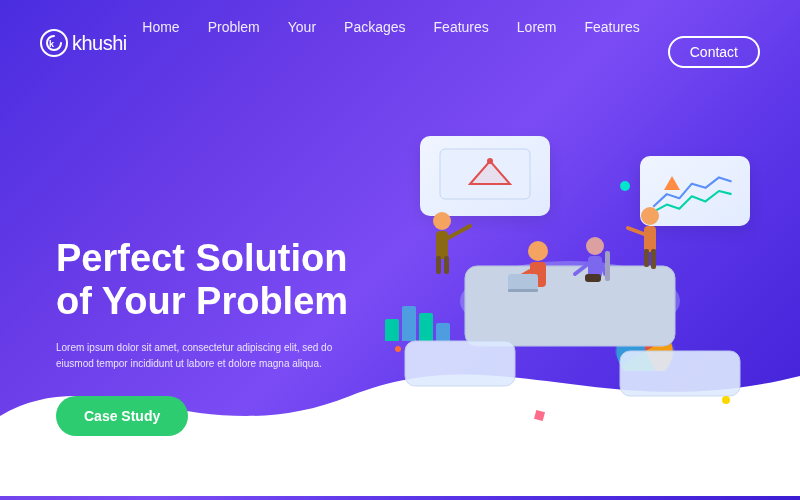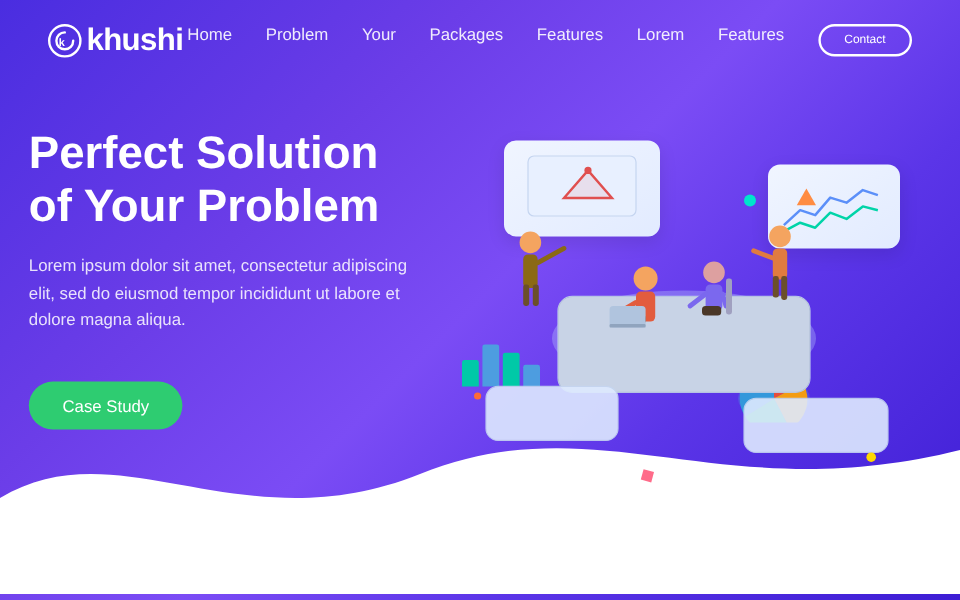--- a/index.html
+++ b/index.html
@@ -43,22 +43,22 @@
       display: flex;
       align-items: center;
       justify-content: center;
       color: white;
       font-size: 14px;
       font-weight: bold;
     }
 
     .logo-text {
       color: white;
-      font-size: 26px;
-      font-weight: 700;
+      font-size: 20px;
+      font-weight: 400;
       letter-spacing: -0.5px;
     }
 
     .nav-links {
       display: flex;
       align-items: flex-start;
       gap: 28px;
       list-style: none;
     }
 
@@ -69,64 +69,65 @@
       font-weight: 400;
       opacity: 0.9;
     }
 
     .nav-contact-btn {
       background: transparent;
       border: 2px solid white;
       border-radius: 20px;
       color: white;
       padding: 6px 20px;
-      font-size: 10px;
+      font-size: 14px;
       cursor: pointer;
       font-weight: 500;
+      margin-top: 18px;
     }
 
     
     .hero {
       position: relative;
       z-index: 10;
-      padding: 30px 40px 0 24px;
+      padding: 30px 40px 0 56px;
       display: flex;
       justify-content: space-between;
-      align-items: flex-start;
+      align-items: flex-end;
     }
 
     .hero-left {
       max-width: 360px;
       padding-top: 10px;
     }
 
     .hero-title {
       font-size: 38px;
       font-weight: 800;
       color: white;
       line-height: 1.15;
       margin-bottom: 16px;
     }
 
     .hero-desc {
-      font-size: 14px;
+      font-size: 10px;
       color: rgba(255,255,255,0.85);
       line-height: 1.6;
-      margin-bottom: 40px;
+      margin-bottom: 24px;
       max-width: 320px;
     }
 
     .case-study-btn {
       background: #2ecc71;
       border: none;
       border-radius: 25px;
       color: white;
       padding: 12px 28px;
       font-size: 14px;
-      font-weight: 400;
+      font-weight: 700;
       cursor: pointer;
     }
 
     
     .hero-right {
       position: relative;
       width: 400px;
       height: 320px;
       flex-shrink: 0;
     }

